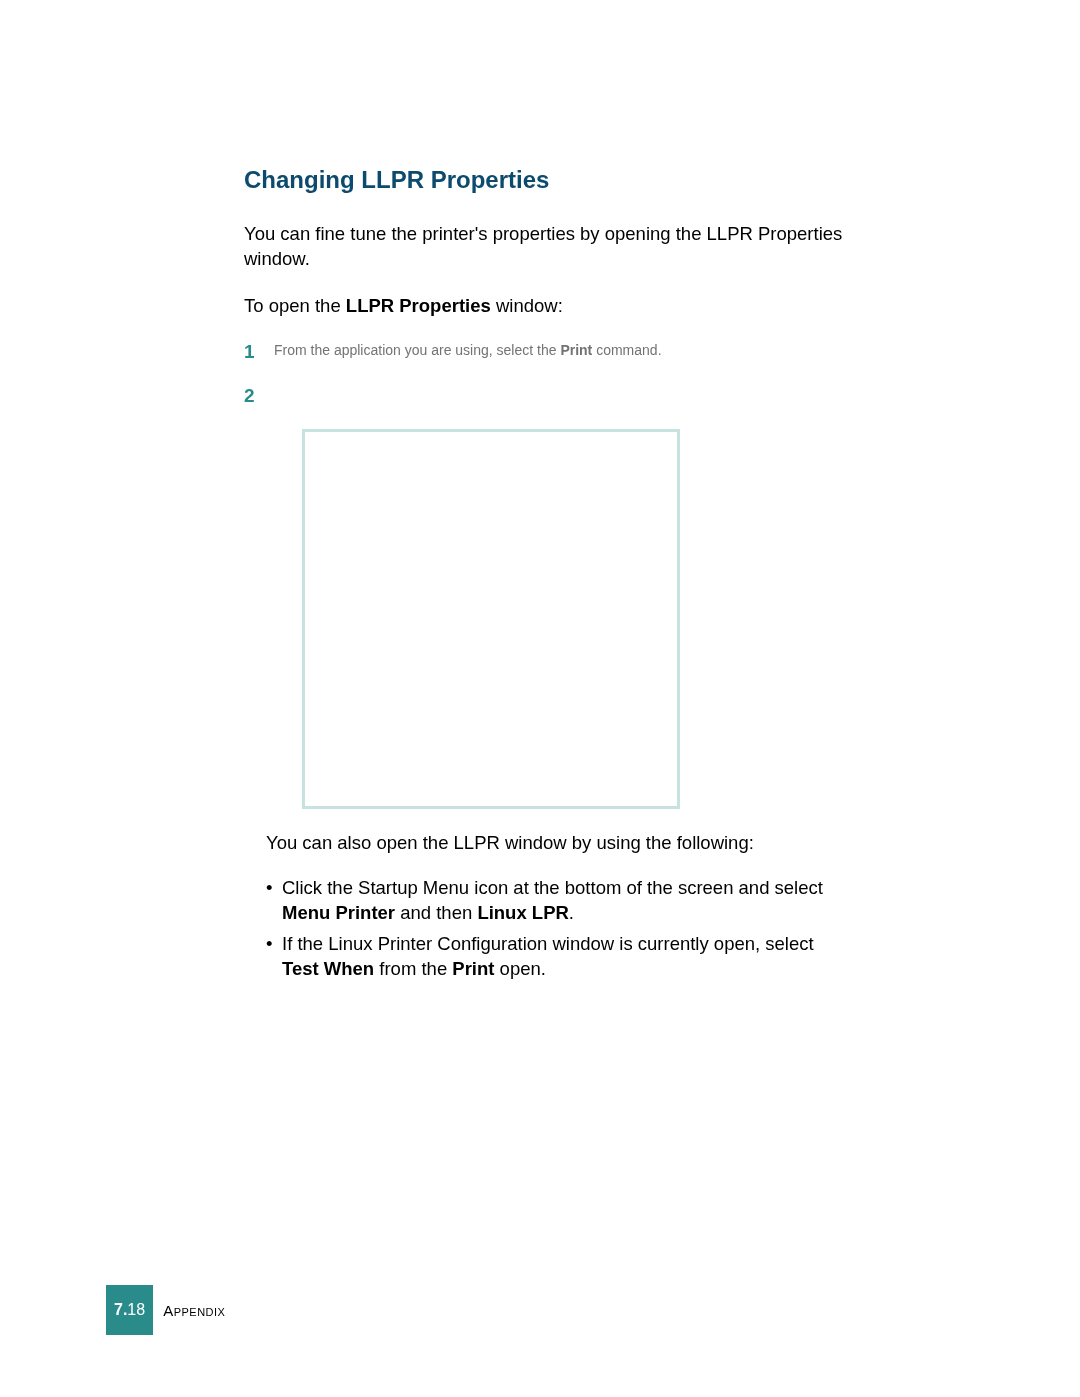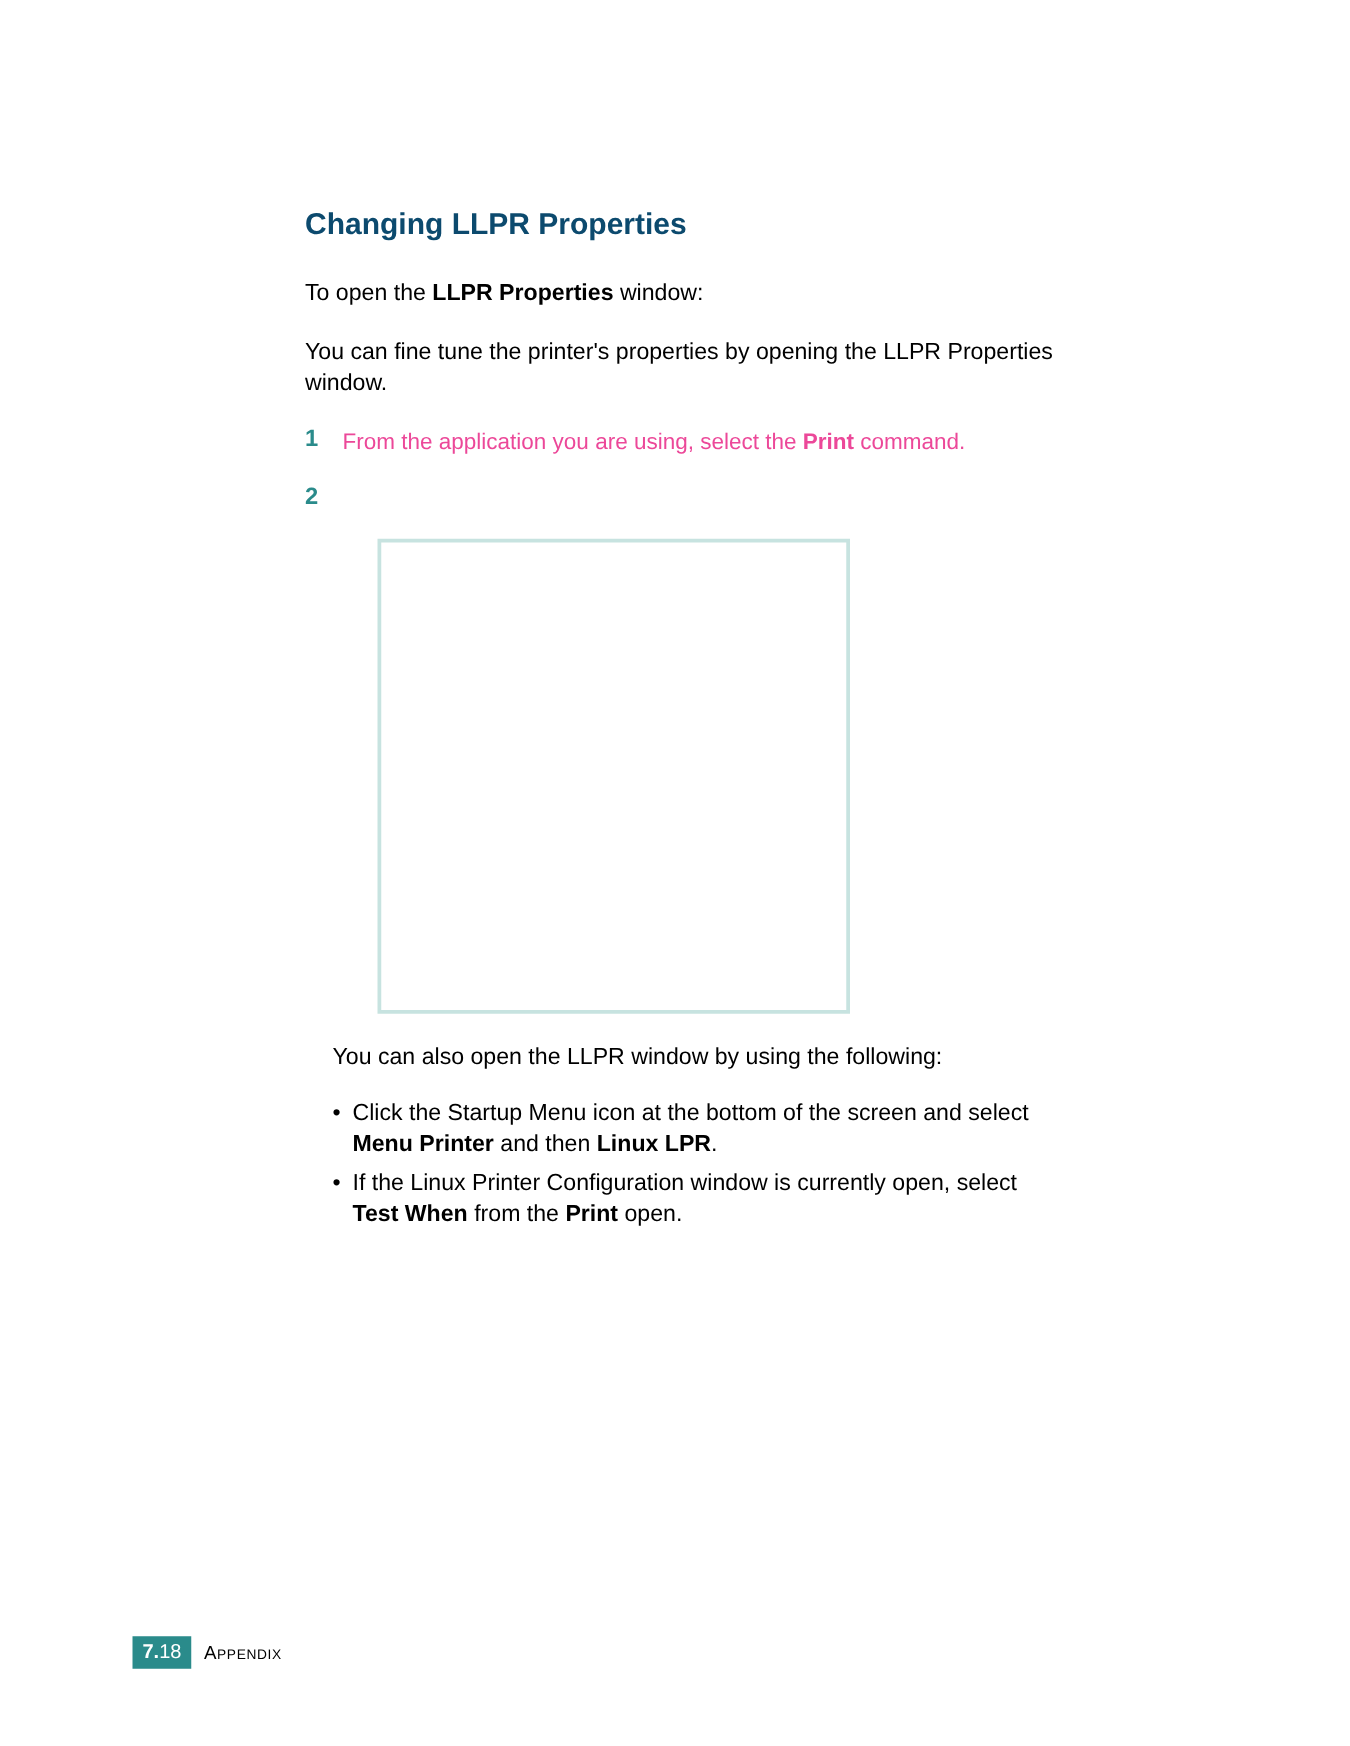--- a/index.html
+++ b/index.html
@@ -38,23 +38,23 @@
     display: flex;
     margin-bottom: 22px;
   }
   .step-num {
     flex: 0 0 30px;
     font-size: 19px;
     font-weight: bold;
     color: #2a8b8b;
   }
   .step-text {
-    font-size: 18px;
+    font-size: 14px;
     line-height: 1.35;
-    color: #ec4899;
+    color: #737373;
   }
   .step-text .bold { font-weight: bold; }
   .figure {
     width: 378px;
     height: 380px;
     border: 3px solid #c7e3e0;
     margin: 8px 0 22px 58px;
   }
   .sub-para {
     font-size: 18.5px;
@@ -81,43 +81,43 @@
     position: absolute;
     left: 106px;
     bottom: 62px;
     display: flex;
     align-items: center;
   }
   .page-badge {
     background: #2a8b8b;
     color: #ffffff;
     font-size: 16px;
-    padding: 4px 8px;
+    padding: 16px 8px;
     font-family: Verdana, Geneva, sans-serif;
   }
   .page-badge .chap { font-weight: bold; }
   .footer-label {
     font-size: 15px;
     color: #000000;
     margin-left: 10px;
     letter-spacing: 0.5px;
     font-variant: small-caps;
   }
 </style>
 </head>
 <body>
 
 <div class="content">
   <h2 class="heading">Changing LLPR Properties</h2>
 
+  <p class="para">You can fine tune the printer's properties by opening the LLPR Properties window.</p>
+
   <p class="para">
     <span>To open the </span><span class="bold">LLPR Properties</span><span> window:</span>
   </p>
-
-  <p class="para">You can fine tune the printer's properties by opening the LLPR Properties window.</p>
 
   <ol class="steps" id="steps">
       <li class="step">
         <div class="step-num">1</div>
         <div class="step-text"><span>From the application you are using, select the </span><span class="bold">Print</span><span> command.</span></div>
       </li>
       <li class="step">
         <div class="step-num">2</div>
       </li>
     </ol>

